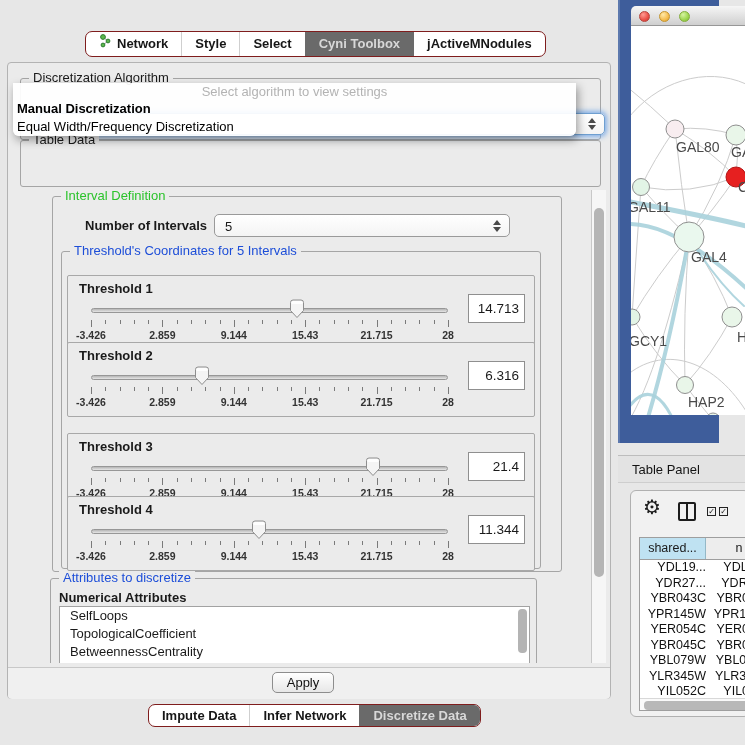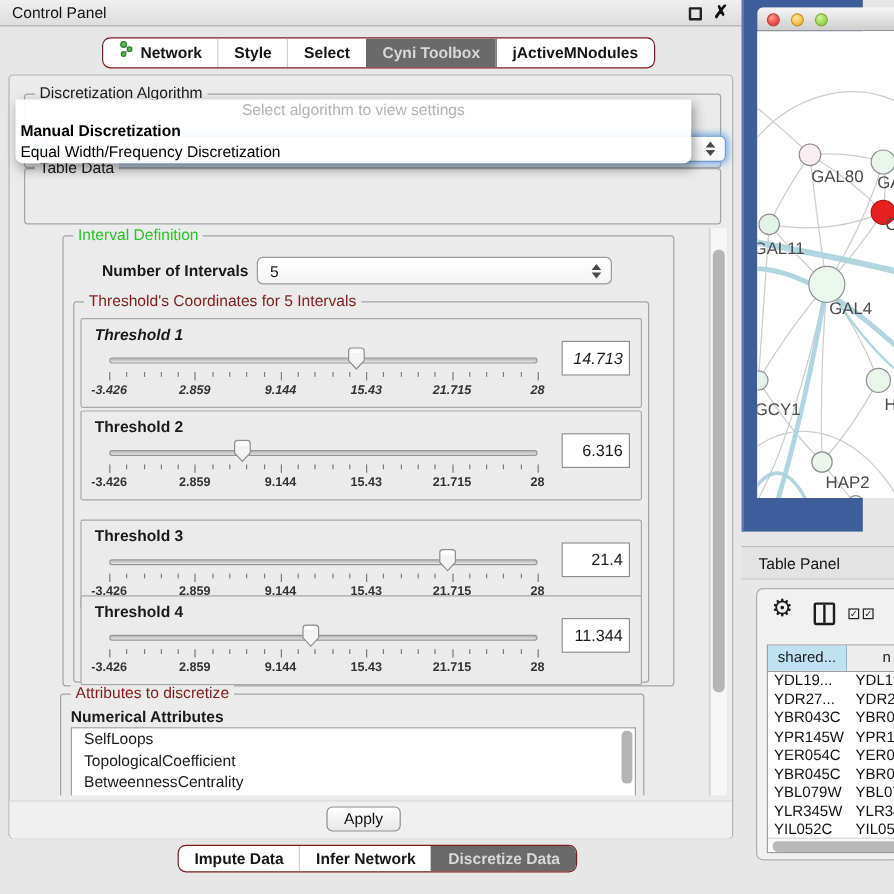--- a/index.html
+++ b/index.html
@@ -23,21 +23,21 @@
   .tab + .tab { border-left:1px solid #cfcfcf; }
   .tab.selected { background:#6a6a6a; color:#d8d8d8; border-left-color:#6a6a6a; }
   .tab.selected + .tab { border-left-color:#6a6a6a; }
 
   #main-panel { position:absolute; left:7px; top:62px; width:604px; height:637px;
     background:#ebebeb; border:1px solid #b3b3b3; border-radius:4px; }
 
   .group { position:absolute; border:1px solid #a5a5a5; border-radius:3px; }
   .group-label { position:absolute; top:-8px; left:8px; background:#ebebeb; padding:0 4px; font-size:13px; line-height:14px; white-space:nowrap; }
   .lbl-green { color:#2bc32b; }
-  .lbl-blue  { color:#7f1d1d; }
+  .lbl-blue  { color:#1d4ed8; }
 
   .combo { position:absolute; background:linear-gradient(#ffffff,#f4f4f4); border:1px solid #9a9a9a; border-radius:5px; font-size:13px; }
   .combo .combo-text { position:absolute; left:10px; top:0; right:22px; line-height:23px; overflow:hidden; white-space:nowrap; }
   .stepper { position:absolute; right:8px; top:50%; transform:translateY(-50%); width:8px; height:12px; }
   .stepper .up { position:absolute; top:0; left:0; width:0; height:0; border-left:4px solid transparent; border-right:4px solid transparent; border-bottom:5px solid #4a4a4a; }
   .stepper .dn { position:absolute; bottom:0; left:0; width:0; height:0; border-left:4px solid transparent; border-right:4px solid transparent; border-top:5px solid #4a4a4a; }
 
   #algo-group { left:12px; top:15px; width:581px; height:62px; }
   #algo-combo { left:18px; top:34px; width:566px; height:22px; border:1px solid #6f9fd0;
     box-shadow:0 0 5px 2px rgba(105,160,230,.8); }
@@ -109,35 +109,30 @@
   #col-icon::after { content:""; position:absolute; left:6px; top:0; width:2px; height:15px; background:#1c1c1c; }
   .cb-icon { position:absolute; top:16px; width:9px; height:9px; border:1.5px solid #222; font-size:8px; line-height:7px; text-align:center; color:#222; }
   #cb1 { left:76px; } #cb2 { left:88px; }
 
   #tp-table { position:absolute; left:8px; top:46px; width:140px; height:174px; background:#fff; border:1px solid #9e9e9e; overflow:hidden; }
   .th-row { display:flex; height:22px; border-bottom:1px solid #9e9e9e; font-size:12.5px; }
   .th-cell { line-height:21px; text-align:center; overflow:hidden; white-space:nowrap; }
   .th-cell.c1 { width:66px; background:#bfe2f2; border-right:1px solid #94b8c7; }
   .th-cell.c2 { width:66px; background:#ededed; }
   .tr-row { display:flex; height:15.5px; font-size:12.5px; color:#111; }
-  .tr-cell { line-height:15.5px; white-space:nowrap; overflow:hidden; }
+  .tr-cell { line-height:15.5px; white-space:nowrap; overflow:hidden;text-align:right; }
   .tr-cell.c1 { width:66px; padding-left:5px; }
   .tr-cell.c2 { width:66px; padding-left:7px; }
   #h-track { position:absolute; left:0; bottom:0; width:100%; height:12px; background:#fafafa; border-top:1px solid #d8d8d8; }
   #h-thumb { position:absolute; left:4px; top:1.5px; width:130px; height:9px; background:#b8b8b8; border-radius:4px; }
 </style>
 </head>
 <body>
 
 <div id="control-panel">
-  <div id="cp-titlebar">
-    <span id="cp-title">Control Panel</span>
-    <span id="float-icon"></span>
-    <span id="close-icon">✗</span>
-  </div>
 
   <div id="top-tabbar" class="tabbar">
       <div class="tab">
         <span><svg width="13" height="14" viewBox="0 0 13 14">
             <path d="M4 3 L9 7 L4 11" stroke="#999" fill="none"></path>
             <circle cx="4" cy="3" r="2.4" fill="#5cb84c" stroke="#2e7d32"></circle>
             <circle cx="9" cy="7" r="1.9" fill="#5cb84c" stroke="#2e7d32"></circle>
             <circle cx="4" cy="11" r="1.9" fill="#5cb84c" stroke="#2e7d32"></circle>
           </svg></span>
         <span>Network</span>
@@ -180,21 +175,21 @@
         <div id="count-combo" class="combo">
           <span class="combo-text">5</span>
           <span class="stepper">
               <span class="up"></span>
               <span class="dn"></span>
             </span>
         </div>
         <div id="thr-group" class="group">
           <span class="group-label lbl-blue">Threshold's Coordinates for 5 Intervals</span>
 
-        <div class="thr-box" style="top: 13px; font-style: italic;">
+        <div class="thr-box" style="top: 23px;">
               <div class="thr-title">Threshold 1</div>
               <div class="thr-track"></div>
               <div class="thr-handle" style="left: 221.059px;"><svg width="16" height="20" viewBox="0 0 16 20">
                   <path d="M1.5 3.5 Q1.5 1 4 1 H12 Q14.5 1 14.5 3.5 V11.5 L8 18.5 L1.5 11.5 Z" fill="#f4f4f4" stroke="#8e8e8e"></path>
                   <path d="M2.5 3.5 Q2.5 2 4 2 H12 Q13.5 2 13.5 3.5 V5 H2.5 Z" fill="#ffffff" opacity="0.9"></path>
                 </svg></div>
               <div class="thr-ticks">
                 <div class="tick major" style="left: 0%;"></div>
                 <div class="tick minor" style="left: 4%;"></div>
                 <div class="tick minor" style="left: 8%;"></div>

